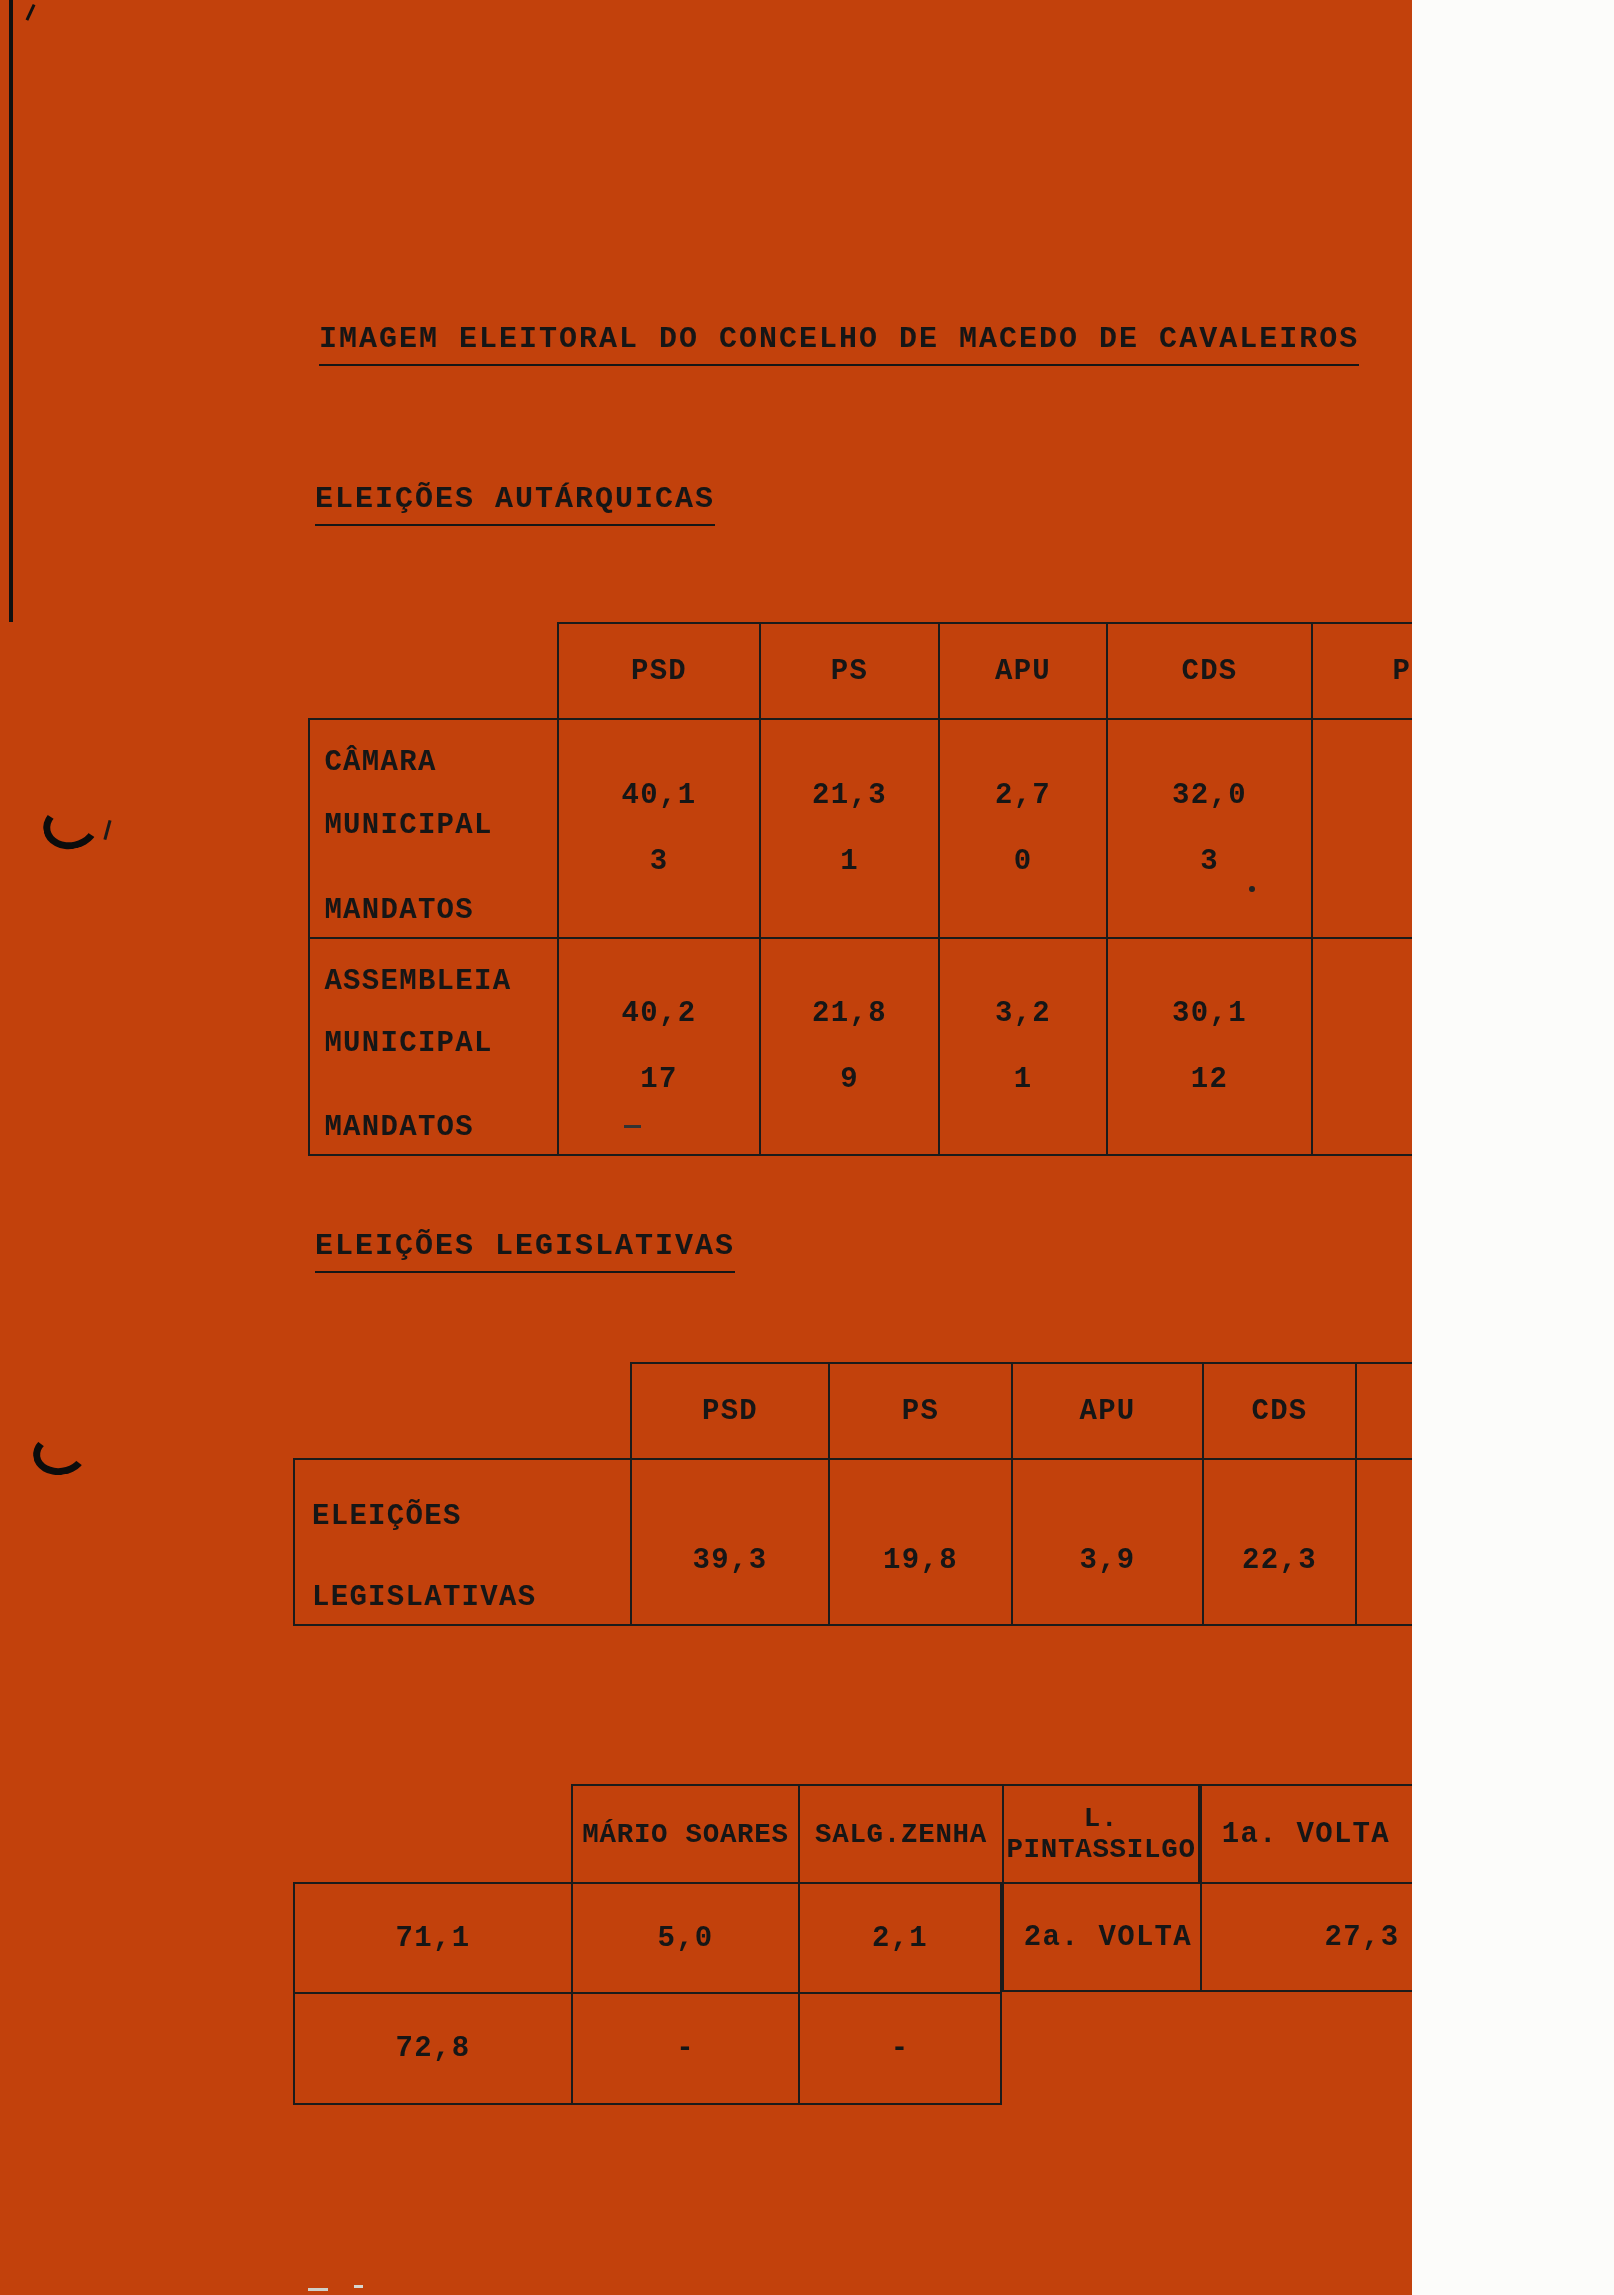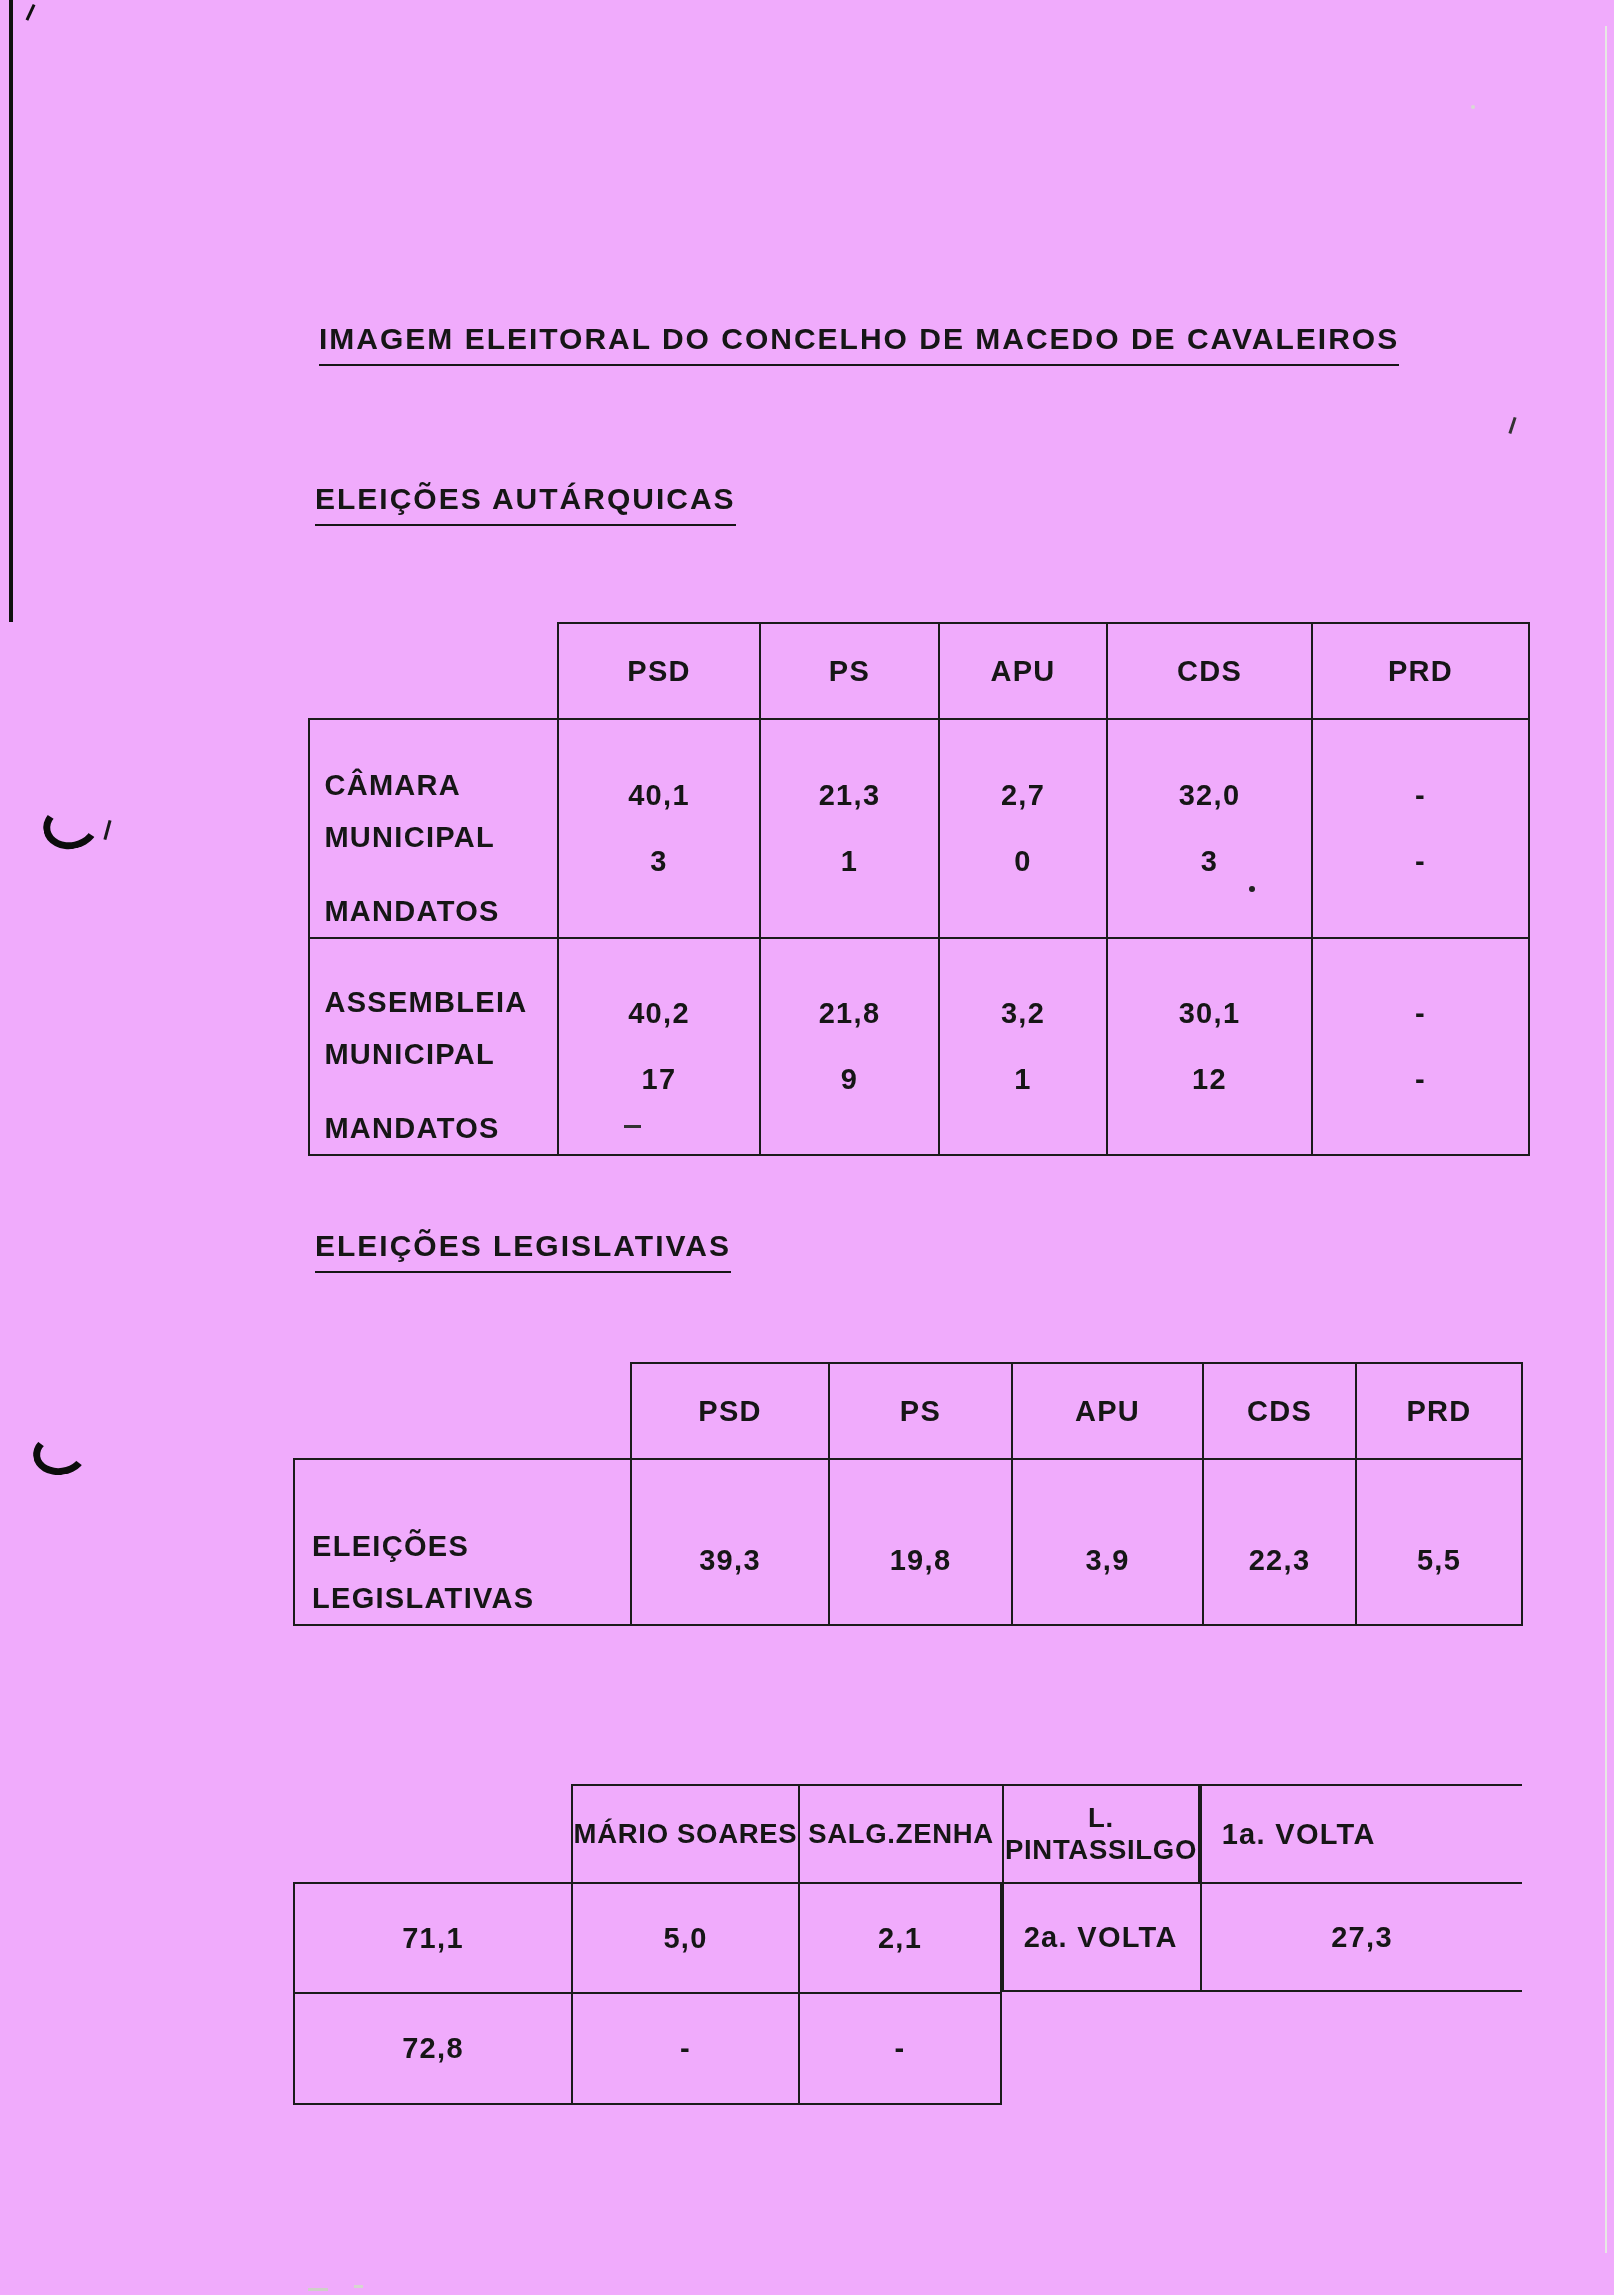--- a/index.html
+++ b/index.html
@@ -1,23 +1,23 @@
 <!DOCTYPE html>
 <html style="font-size:10.5px"><head>
 <meta charset="utf-8">
 <style>
   * { box-sizing: border-box; margin: 0; padding: 0; }
   html, body { background: #fcfcfa; }
   .page {
     position: relative;
-    width: 1614px;
+    width: 1412px;
     height: 2295px;
-    background: #f0abfc;
+    background: #c2410c;
     overflow: hidden;
-    font-family: Liberation Sans, sans-serif;
+    font-family: Liberation Mono, monospace;
     font-weight: 700;
     color: #161616;
   }
 
   
   .heading {
     position: absolute;
     font-size: 30px;
     letter-spacing: 2px;
     font-weight: 700;
@@ -67,21 +67,21 @@
   .c.r { border-right: 2px solid #1b1b1b; }
   .c.b { border-bottom: 2px solid #1b1b1b; }
   .c.blank { border: none; }
 
   .hdr { text-align: center; }
   .tbl-pres .hdr { font-size: 27.5px; letter-spacing: 0.7px; }
 
   .lbl {
     flex-direction: column;
     align-items: flex-start;
-    justify-content: flex-end;
+    justify-content: space-between;
     padding: 17px 0 0 14.4px;
     line-height: 52px;
   }
   .lbl .sub { margin-top: 22px; }
   .tbl-leg .lbl { padding: 31px 0 0 17px; }
 
   .val2 {
     flex-direction: column;
     gap: 37px;
     line-height: 1;

